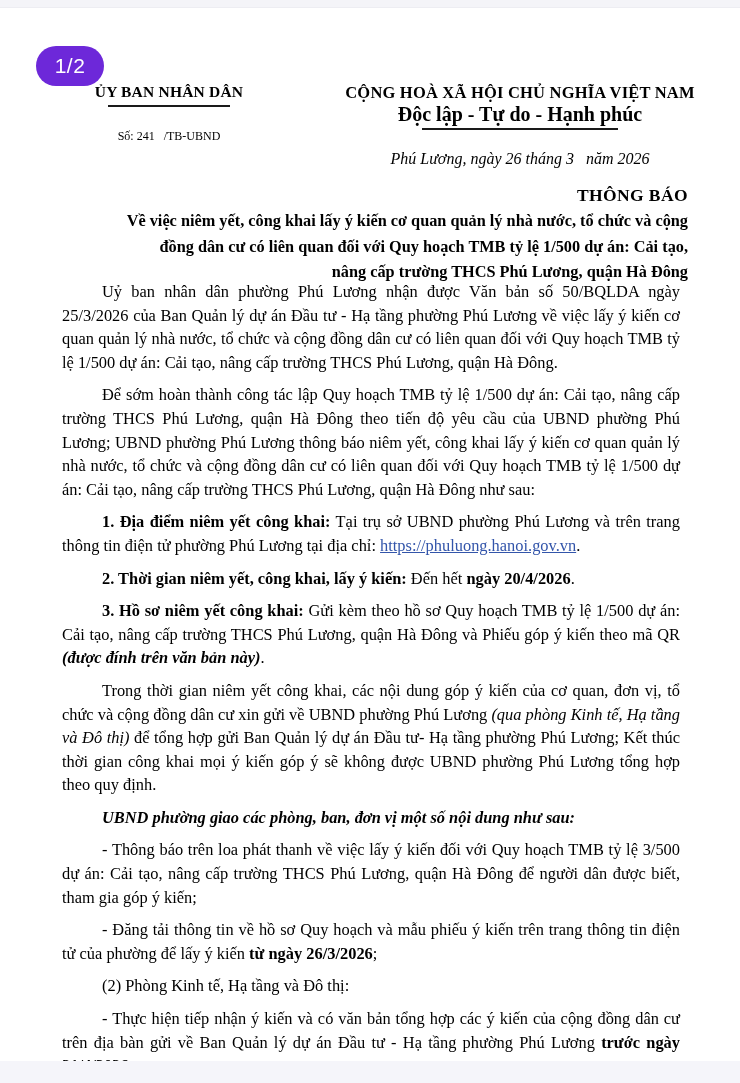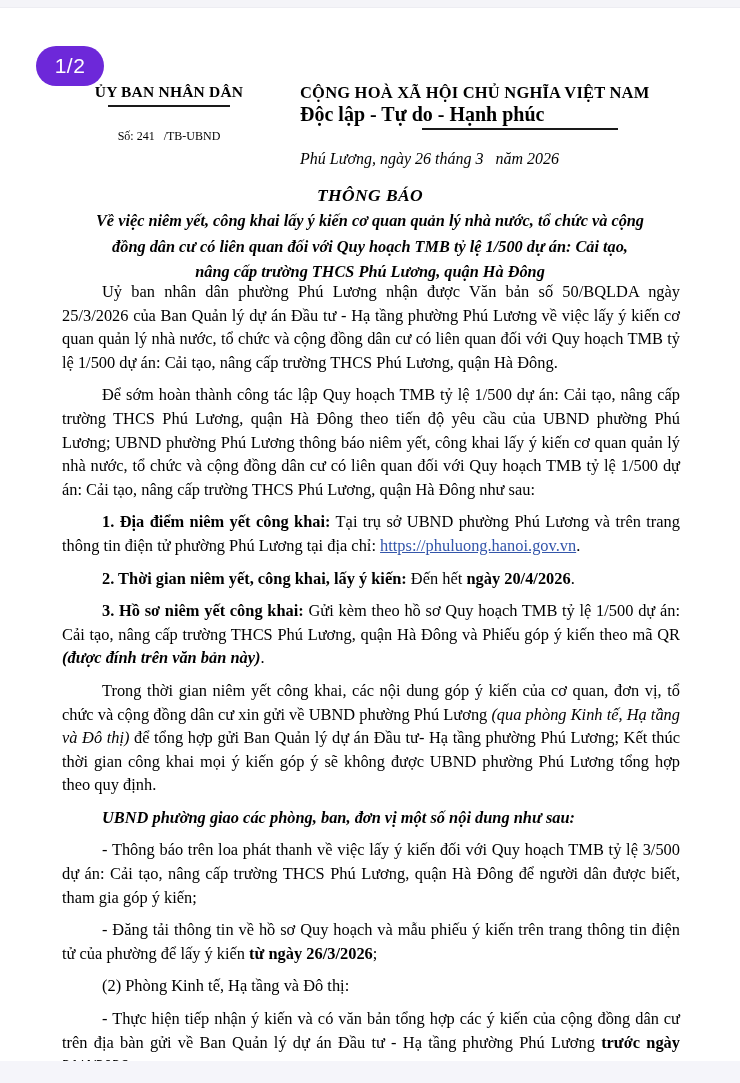--- a/index.html
+++ b/index.html
@@ -63,20 +63,21 @@
     display: flex;
   }
   .hdr-left {
     width: 300px;
     text-align: center;
     padding-left: 38px;
     box-sizing: border-box;
   }
   .hdr-right {
     width: 440px;
+    text-align: center;
     box-sizing: border-box;
   }
   .org-name {
     font-weight: bold;
     font-size: 15.5px;
     line-height: 20px;
     letter-spacing: 0.2px;
     white-space: nowrap;
   }
   .rule-short {
@@ -116,22 +117,21 @@
     font-size: 16px;
     white-space: pre;
   }
 
   
   .title-block {
     position: absolute;
     top: 176px;
     left: 52px;
     width: 636px;
-    text-align: center;
-    font-style: italic;
+    text-align: right;
   }
   .title-main {
     font-weight: bold;
     font-size: 17.5px;
     letter-spacing: 0.4px;
     line-height: 23px;
   }
   .title-sub {
     font-weight: bold;
     font-size: 16.3px;

